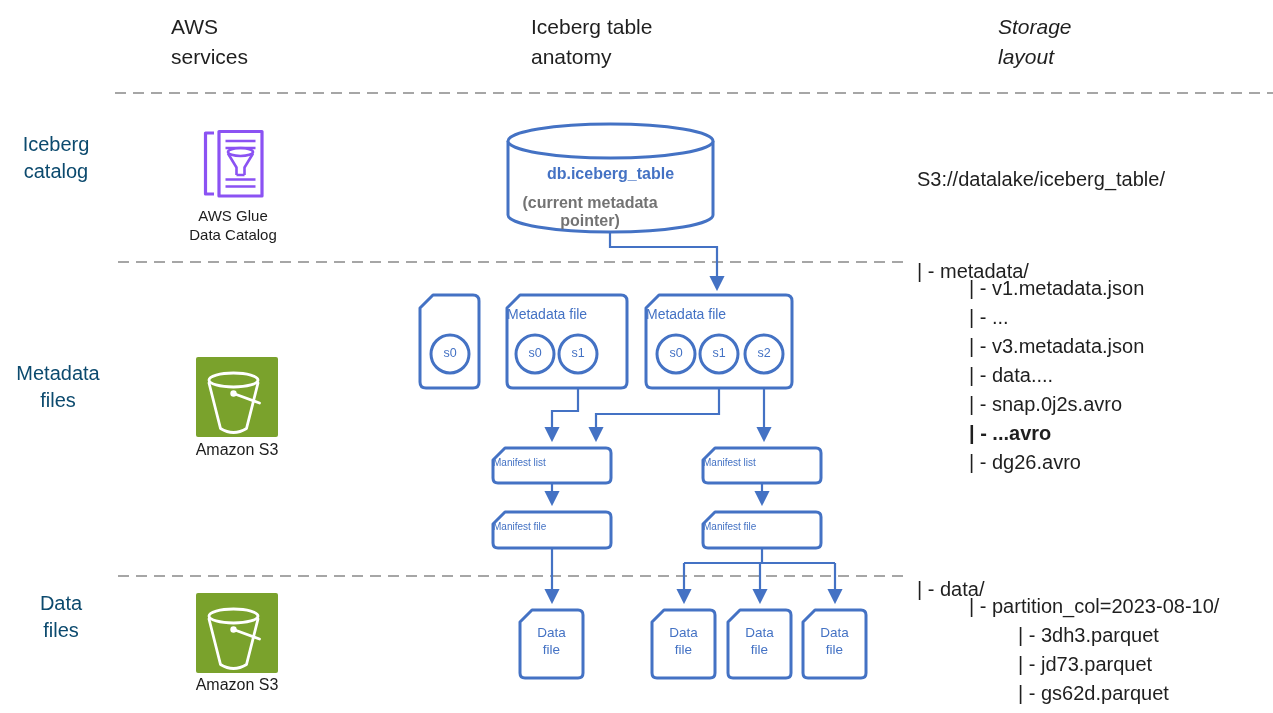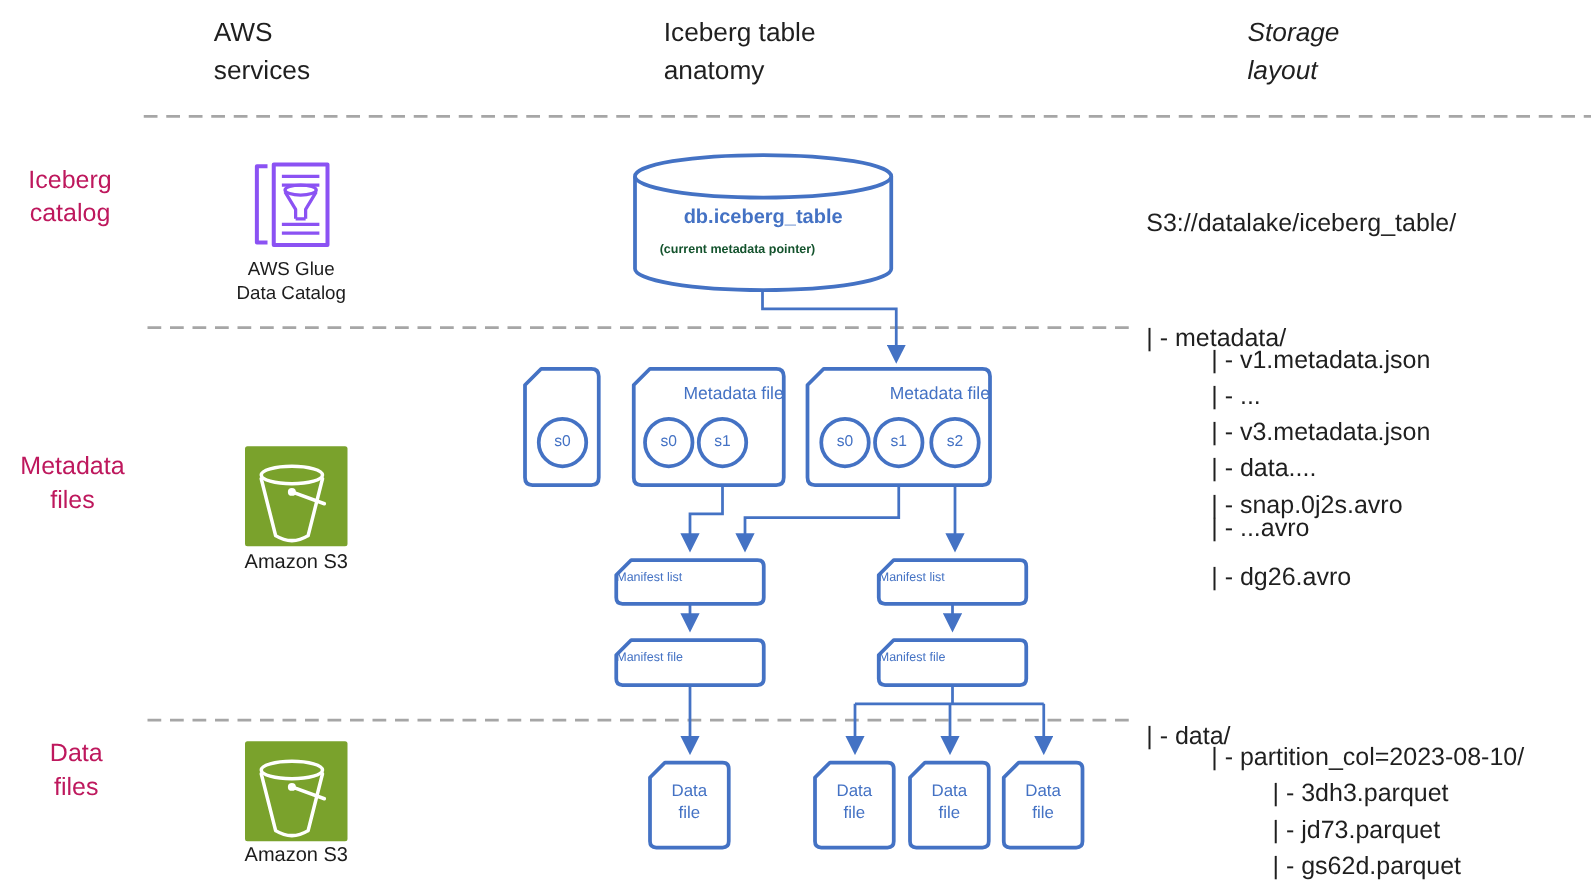--- a/index.html
+++ b/index.html
@@ -1,24 +1,24 @@
 <!DOCTYPE html>
 <html><head>
 <meta charset="utf-8">
 <style>
   html,body{margin:0;padding:0;background:#fff;}
   .canvas{position:relative;width:1273px;height:713px;background:#ffffff;
           font-family:"Liberation Sans",sans-serif;overflow:hidden;}
   .abs{position:absolute;}
   .hdr{font-size:21px;color:#1f1f1f;white-space:pre-line;line-height:30px;}
-  .rowlbl{font-size:20px;color:#be185d;text-align:center;white-space:pre-line;line-height:27px;}
+  .rowlbl{font-size:20px;color:#0c4a6e;text-align:center;white-space:pre-line;line-height:27px;}
   .iconlbl{color:#1c1c1c;text-align:center;white-space:pre-line;}
   .cyl-title{width:205px;text-align:center;font-size:16px;font-weight:bold;color:#4472C4;}
-  .cyl-sub{width:164px;text-align:center;font-size:10px;font-weight:bold;color:#14532d;}
-  .metalbl{text-align:right;font-size:14px;color:#4472C4;}
+  .cyl-sub{width:164px;text-align:center;font-size:16px;font-weight:bold;color:#737373;}
+  .metalbl{text-align:left;font-size:14px;color:#4472C4;}
   .snap{width:38px;text-align:center;font-size:12.5px;color:#4472C4;}
   .mlbl{width:120px;font-size:10px;color:#4472C4;}
   .dfl{width:63px;text-align:center;font-size:13.5px;line-height:17px;color:#4472C4;white-space:pre-line;}
   .storage{font-size:20px;color:#1f1f1f;white-space:pre;}
   .ind1{left:917px;margin-top:12px;}
   .ind2{left:969px;text-align:center;}
   .ind3{left:1018px;}
   svg{position:absolute;left:0;top:0;}
 </style>
 </head>
@@ -155,21 +155,21 @@
 file</div>
 
   <div class="abs storage ind1" style="top:156px;">S3://datalake/iceberg_table/</div>
 
   <div class="abs storage ind1" style="top:248px;">| - metadata/</div>
   <div class="abs storage ind2" style="top:277px;">| - v1.metadata.json</div>
   <div class="abs storage ind2" style="top:306px;">| - ...</div>
   <div class="abs storage ind2" style="top:335px;">| - v3.metadata.json</div>
   <div class="abs storage ind2" style="top:364px;">| - data....</div>
   <div class="abs storage ind2" style="top:393px;">| - snap.0j2s.avro</div>
-  <div class="abs storage ind2" style="top:412px;">| - ...avro</div>
+  <div class="abs storage ind2" style="top:422px;font-weight:bold;">| - ...avro</div>
   <div class="abs storage ind2" style="top:451px;">| - dg26.avro</div>
 
   <div class="abs storage ind1" style="top:566px;">| - data/</div>
   <div class="abs storage ind2" style="top:595px;">| - partition_col=2023-08-10/</div>
   <div class="abs storage ind3" style="top:624px;">| - 3dh3.parquet</div>
   <div class="abs storage ind3" style="top:653px;">| - jd73.parquet</div>
   <div class="abs storage ind3" style="top:682px;">| - gs62d.parquet</div>
 
 </div>
 

